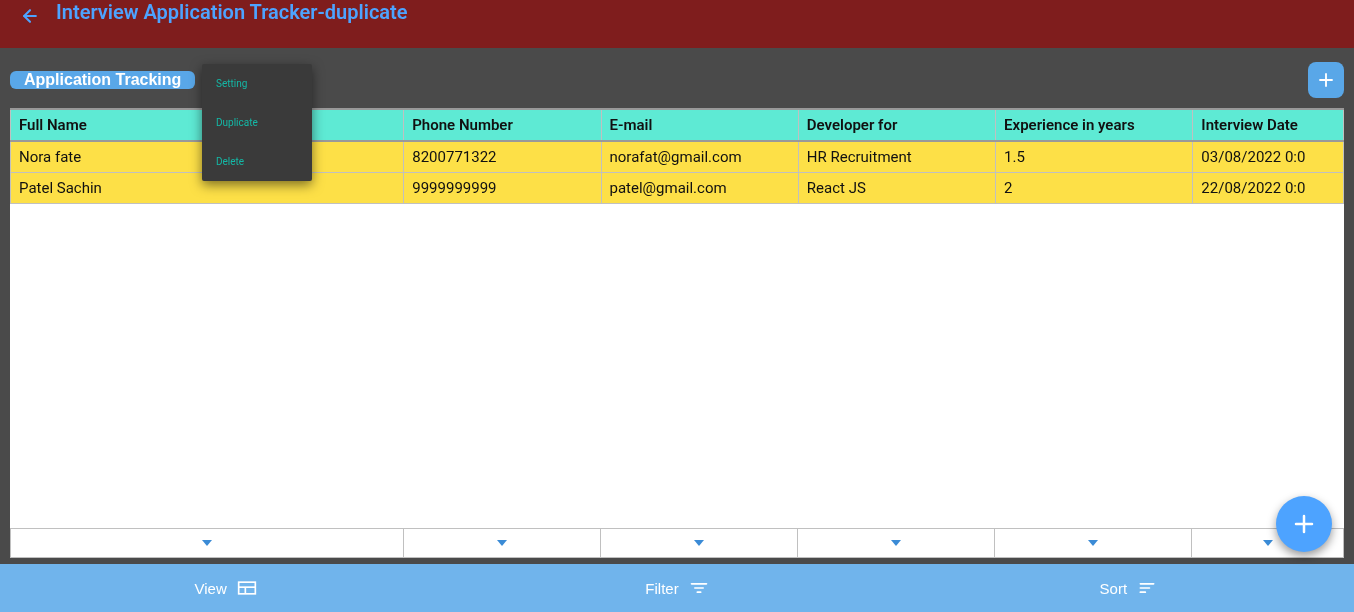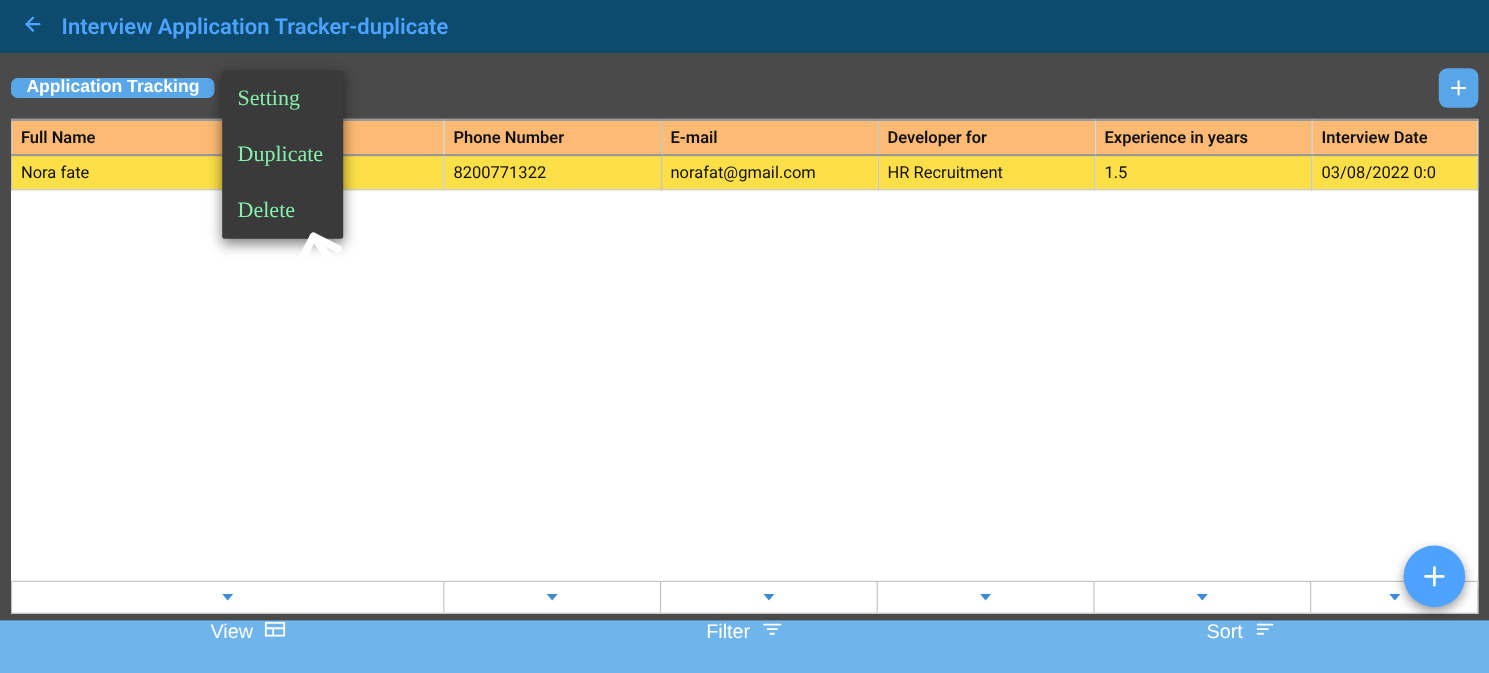--- a/index.html
+++ b/index.html
@@ -5,24 +5,24 @@
   * { box-sizing: border-box; margin: 0; padding: 0; }
   body {
     width: 1354px;
     height: 612px;
     background: #4a4a4a;
     font-family: -apple-system, "Segoe UI", Roboto, Arial, sans-serif;
     overflow: hidden;
     position: relative;
   }
   .topbar {
-    background: #0c4a6e;
+    background: #7f1d1d;
     height: 48px;
     display: flex;
-    align-items: center;
+    align-items: flex-start;
     padding: 0 10px;
   }
   .back-arrow {
     color: #4da3ff;
     font-size: 20px;
     padding: 6px 10px;
     cursor: pointer;
   }
   .page-title {
     color: #4da3ff;
@@ -62,25 +62,24 @@
     position: absolute;
     top: 64px;
     left: 202px;
     width: 110px;
     background: #3a3a3a;
     border-radius: 2px;
     box-shadow: 0 4px 12px rgba(0,0,0,0.5);
     z-index: 50;
   }
   .context-item {
-    color: #86efac;
+    color: #14b8a6;
     padding: 14px 14px;
-    font-size: 20px;
+    font-size: 10px;
     cursor: pointer;
-    font-family: Liberation Serif, serif;
   }
   .table-wrap {
     margin: 0 10px;
     background: #fff;
     position: relative;
     height: 426px;
     overflow: hidden;
   }
   table {
     width: 100%;
@@ -93,21 +92,21 @@
     text-align: left;
     font-size: 15px;
     color: #111;
     background: #fde047;
     white-space: nowrap;
     overflow: hidden;
     text-overflow: ellipsis;
   }
   th {
     font-weight: 600;
-    background: #fdba74;
+    background: #5eead4;
     border-top: 2px solid #999;
     border-bottom: 2px solid #999;
   }
   colgroup col.c0 { width: 29.5%; }
   colgroup col.c1 { width: 14.8%; }
   colgroup col.c2 { width: 14.8%; }
   colgroup col.c3 { width: 14.8%; }
   colgroup col.c4 { width: 14.8%; }
   colgroup col.c5 { width: 11.3%; }
 
@@ -153,24 +152,25 @@
   .bottom-bar {
     position:absolute;
     left:0; right:0; bottom:0;
     height:48px;
     background:#70b4ec;
     display:flex;
   }
   .bottom-btn {
     flex:1;
     display:flex;
+    align-items:center;
     justify-content:center;
     gap:10px;
     color:#fff;
-    font-size:18px;
+    font-size:15px;
     font-weight:500;
     border:none;
     background:transparent;
     cursor:pointer;
   }
   .bottom-btn .icon { display:inline-flex; }
   .annotation-arrow {
     position:absolute;
     left: 265px;
     top: 200px;
@@ -238,20 +238,28 @@
       </tr>
     </thead>
     <tbody id="table-body">
         <tr>
           <td>Nora fate</td>
           <td>8200771322</td>
           <td>norafat@gmail.com</td>
           <td>HR Recruitment</td>
           <td>1.5</td>
           <td>03/08/2022 0:0</td>
+        </tr>
+        <tr>
+          <td>Patel Sachin</td>
+          <td>9999999999</td>
+          <td>patel@gmail.com</td>
+          <td>React JS</td>
+          <td>2</td>
+          <td>22/08/2022 0:0</td>
         </tr>
       </tbody>
   </table>
 </div>
 
 <div class="filter-row" id="filter-row">
     <div class="filter-cell" style="width: 29.5%;">
       <div class="caret"></div>
     </div>
     <div class="filter-cell" style="width: 14.8%;">

